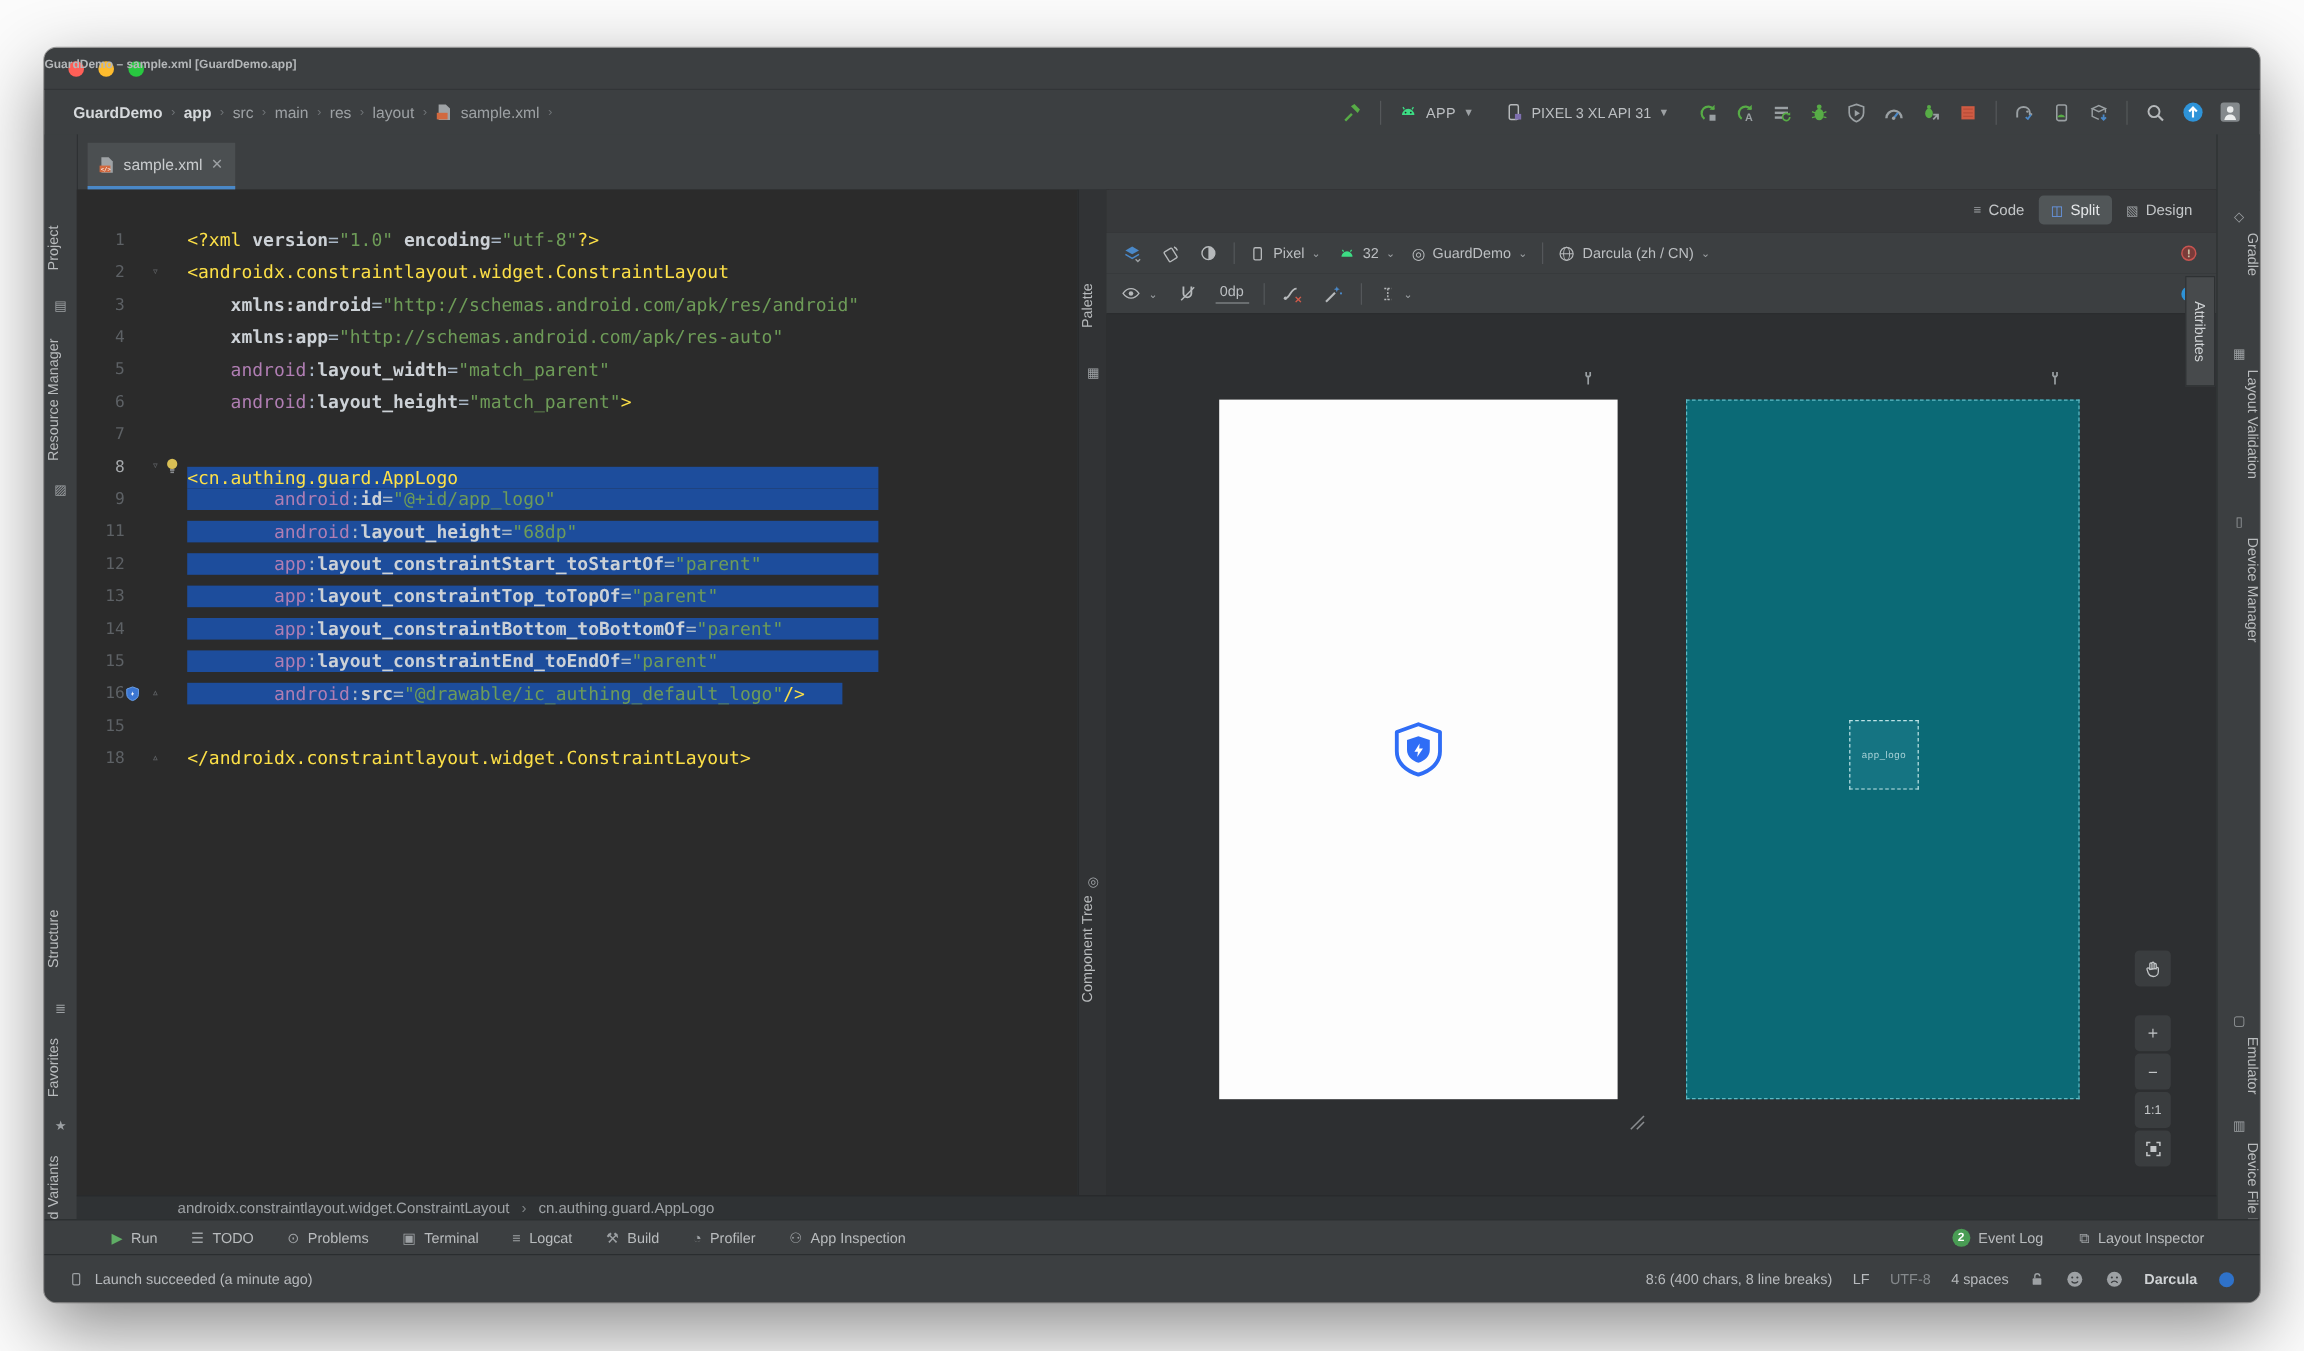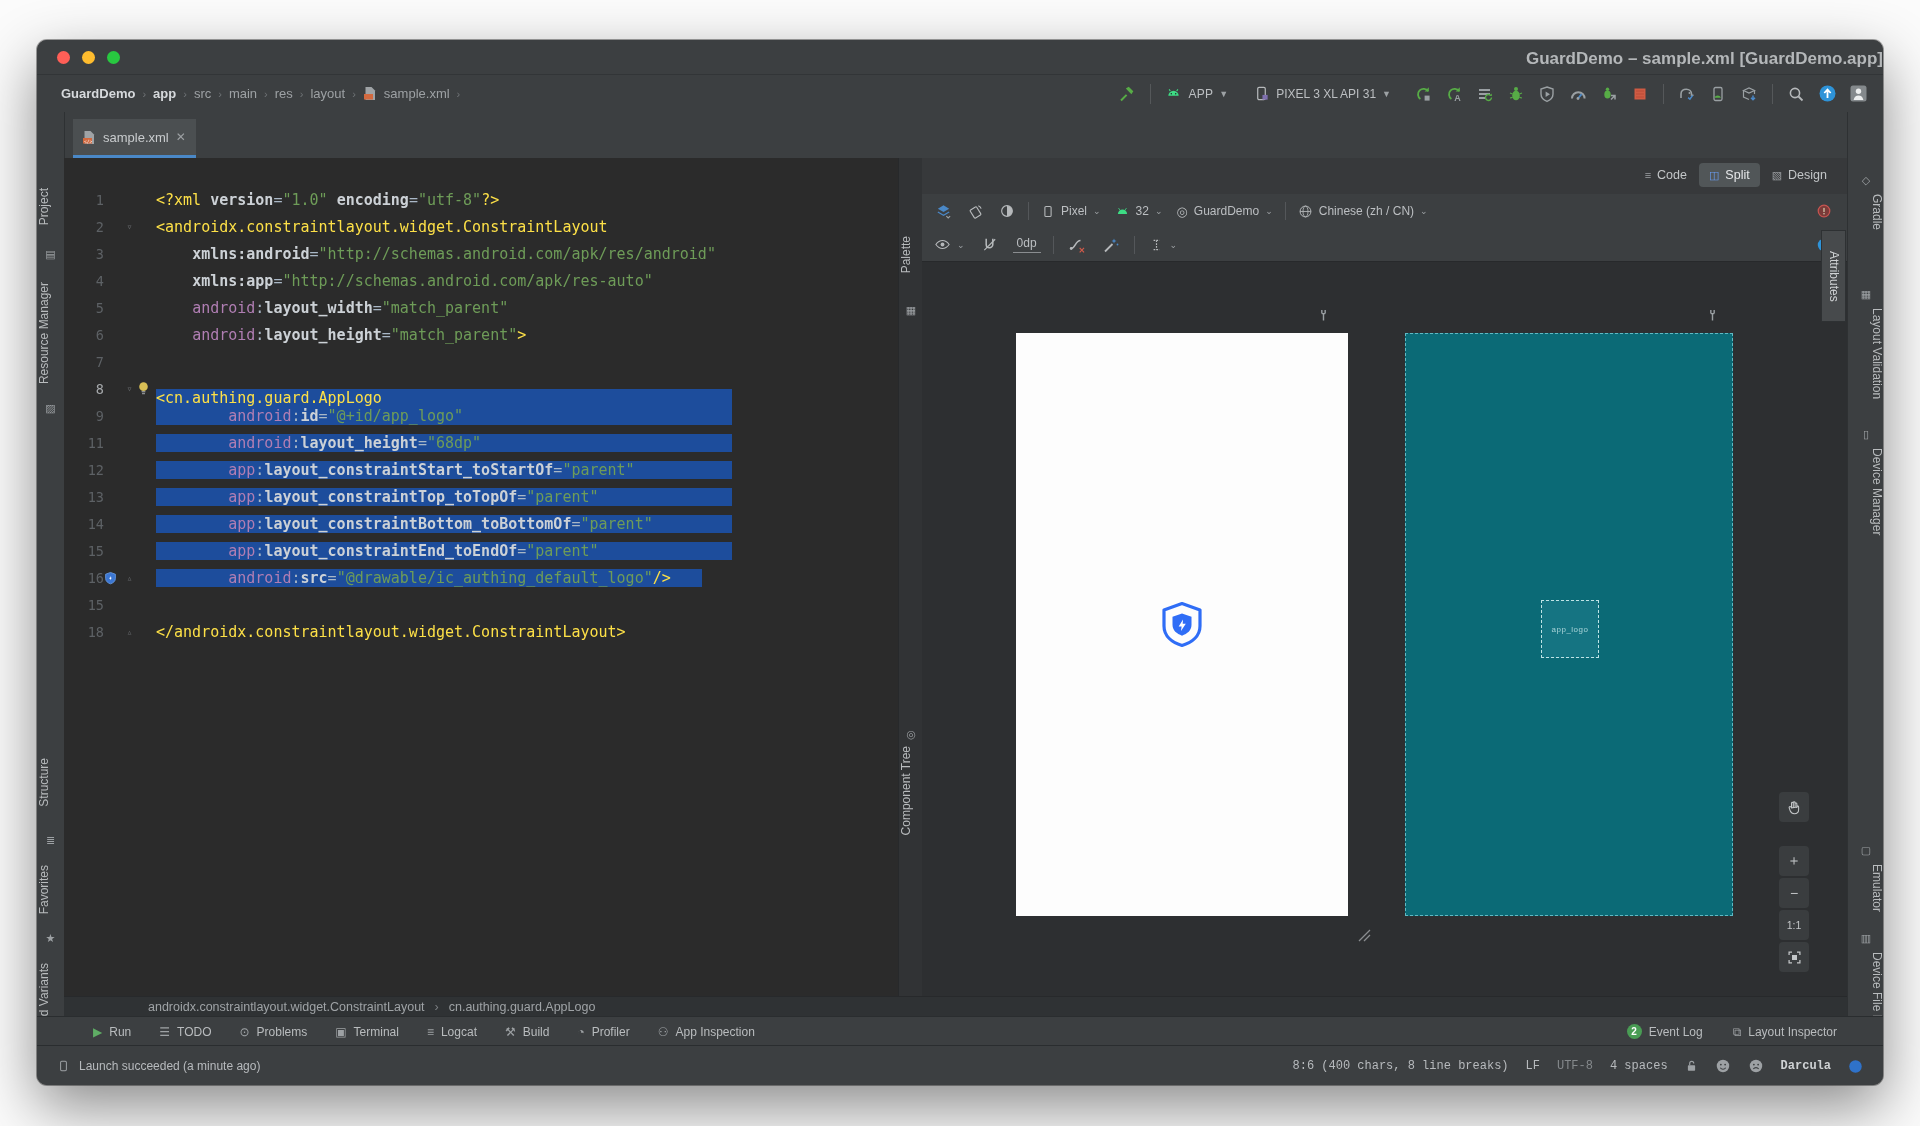--- a/index.html
+++ b/index.html
@@ -3,21 +3,21 @@
 <meta charset="utf-8">
 <style>
   html,body{margin:0;padding:0;background:#fafafa;font-family:"Liberation Sans",sans-serif;}
   #stage{position:relative;width:1920px;height:1126px;background:#fbfbfb;overflow:hidden;}
   .abs{position:absolute;}
   #win{position:absolute;left:37px;top:40px;width:1846px;height:1045px;background:#3c3f41;
        border-radius:10px;box-shadow:0 22px 60px rgba(0,0,0,.45),0 0 0 1px rgba(0,0,0,.35);overflow:hidden;}
   
   .titlebar{left:0;top:0;width:100%;height:34px;background:#3c3f41;border-bottom:1px solid #323537;}
   .light{width:13px;height:13px;border-radius:50%;top:11px;}
-  .wtitle{width:100%;top:9px;text-align:right;font-size:17px;font-weight:bold;color:#b4b7b9;}
+  .wtitle{width:100%;top:9px;text-align:left;font-size:10px;font-weight:bold;color:#b4b7b9;}
   
   .navbar{left:0;top:35px;width:100%;height:37px;display:flex;align-items:center;}
   .crumbs{display:flex;align-items:center;gap:7px;padding-left:24px;font-size:13px;color:#9da1a4;white-space:nowrap;}
   .crumbs .b{color:#d6d9dc;font-weight:bold;}
   .crumbs .sep{color:#6f7376;font-size:11px;}
   .rtools{position:absolute;right:14px;top:0;height:37px;display:flex;align-items:center;gap:9px;}
   .tbtn{display:inline-flex;align-items:center;justify-content:center;width:22px;height:22px;border-radius:3px;}
   .tsep{width:1px;height:20px;background:#55585a;margin:0 3px;}
   .ddgroup{display:flex;align-items:center;gap:6px;color:#bcbfc2;font-size:12px;padding:0 2px;}
   .chev{color:#9da1a4;font-size:9px;}
@@ -69,21 +69,21 @@
            display:flex;align-items:center;justify-content:center;}
   .attrtab span{writing-mode:vertical-rl;font-size:12px;color:#d0d3d5;}
   
   .bcrumbbar{left:27px;top:956px;width:1783px;height:20px;background:#2f3234;border-top:1px solid #27292b;
              display:flex;align-items:center;gap:10px;padding-left:84px;font-size:12.5px;color:#9fa3a6;box-sizing:border-box;}
   .toolbarB{left:0;top:976px;width:1846px;height:29px;background:#3c3f41;border-top:1px solid #2a2d2f;display:flex;align-items:center;}
   .twitem{display:flex;align-items:center;gap:7px;font-size:12px;color:#b9bcbe;margin-right:28px;}
   .twicon{font-size:12px;color:#9da1a4;}
   .statusbar{left:0;top:1005px;width:1846px;height:40px;background:#3c3f41;border-top:1px solid #2a2d2f;
              display:flex;align-items:center;font-size:12px;color:#b7babd;}
-  .sb-right{position:absolute;right:20px;display:flex;align-items:center;gap:17px;font-family:Liberation Mono, monospace;}
+  .sb-right{position:absolute;right:20px;display:flex;align-items:center;gap:17px;}
   .dim{color:#85898c;}
   svg{display:block;}
   .vsep2{width:1px;height:18px;background:#54575a;}
 </style>
 </head>
 <body>
 
 <div id="stage">
 <div id="win">
 
@@ -363,21 +363,21 @@
         <span>GuardDemo</span>
             <span class="chev">⌄</span>
       </span>
       <span class="vsep2"></span>
       <span class="ddgroup">
         <svg width="15" height="15" viewBox="0 0 18 18">
               <circle cx="9" cy="9" r="6.5" stroke="#b6b9bb" stroke-width="1.2" fill="none"></circle>
               <ellipse cx="9" cy="9" rx="3" ry="6.5" stroke="#b6b9bb" stroke-width="1" fill="none"></ellipse>
               <path d="M2.5 9h13" stroke="#b6b9bb" stroke-width="1"></path>
             </svg>
-        <span>Chinese (zh / CN)</span>
+        <span>Darcula (zh / CN)</span>
             <span class="chev">⌄</span>
       </span>
       <span style="position:absolute;right:12px" class="tbtn">
         <svg width="16" height="16" viewBox="0 0 18 18">
               <circle cx="9" cy="9" r="6.5" fill="#7a3b39" stroke="#c75450" stroke-width="1.4"></circle>
               <rect x="8.2" y="5.5" width="1.6" height="4.6" fill="#ddb" opacity=".8"></rect>
               <rect x="8.2" y="11.2" width="1.6" height="1.6" fill="#ddb" opacity=".8"></rect>
             </svg>
       </span>
     </div>

